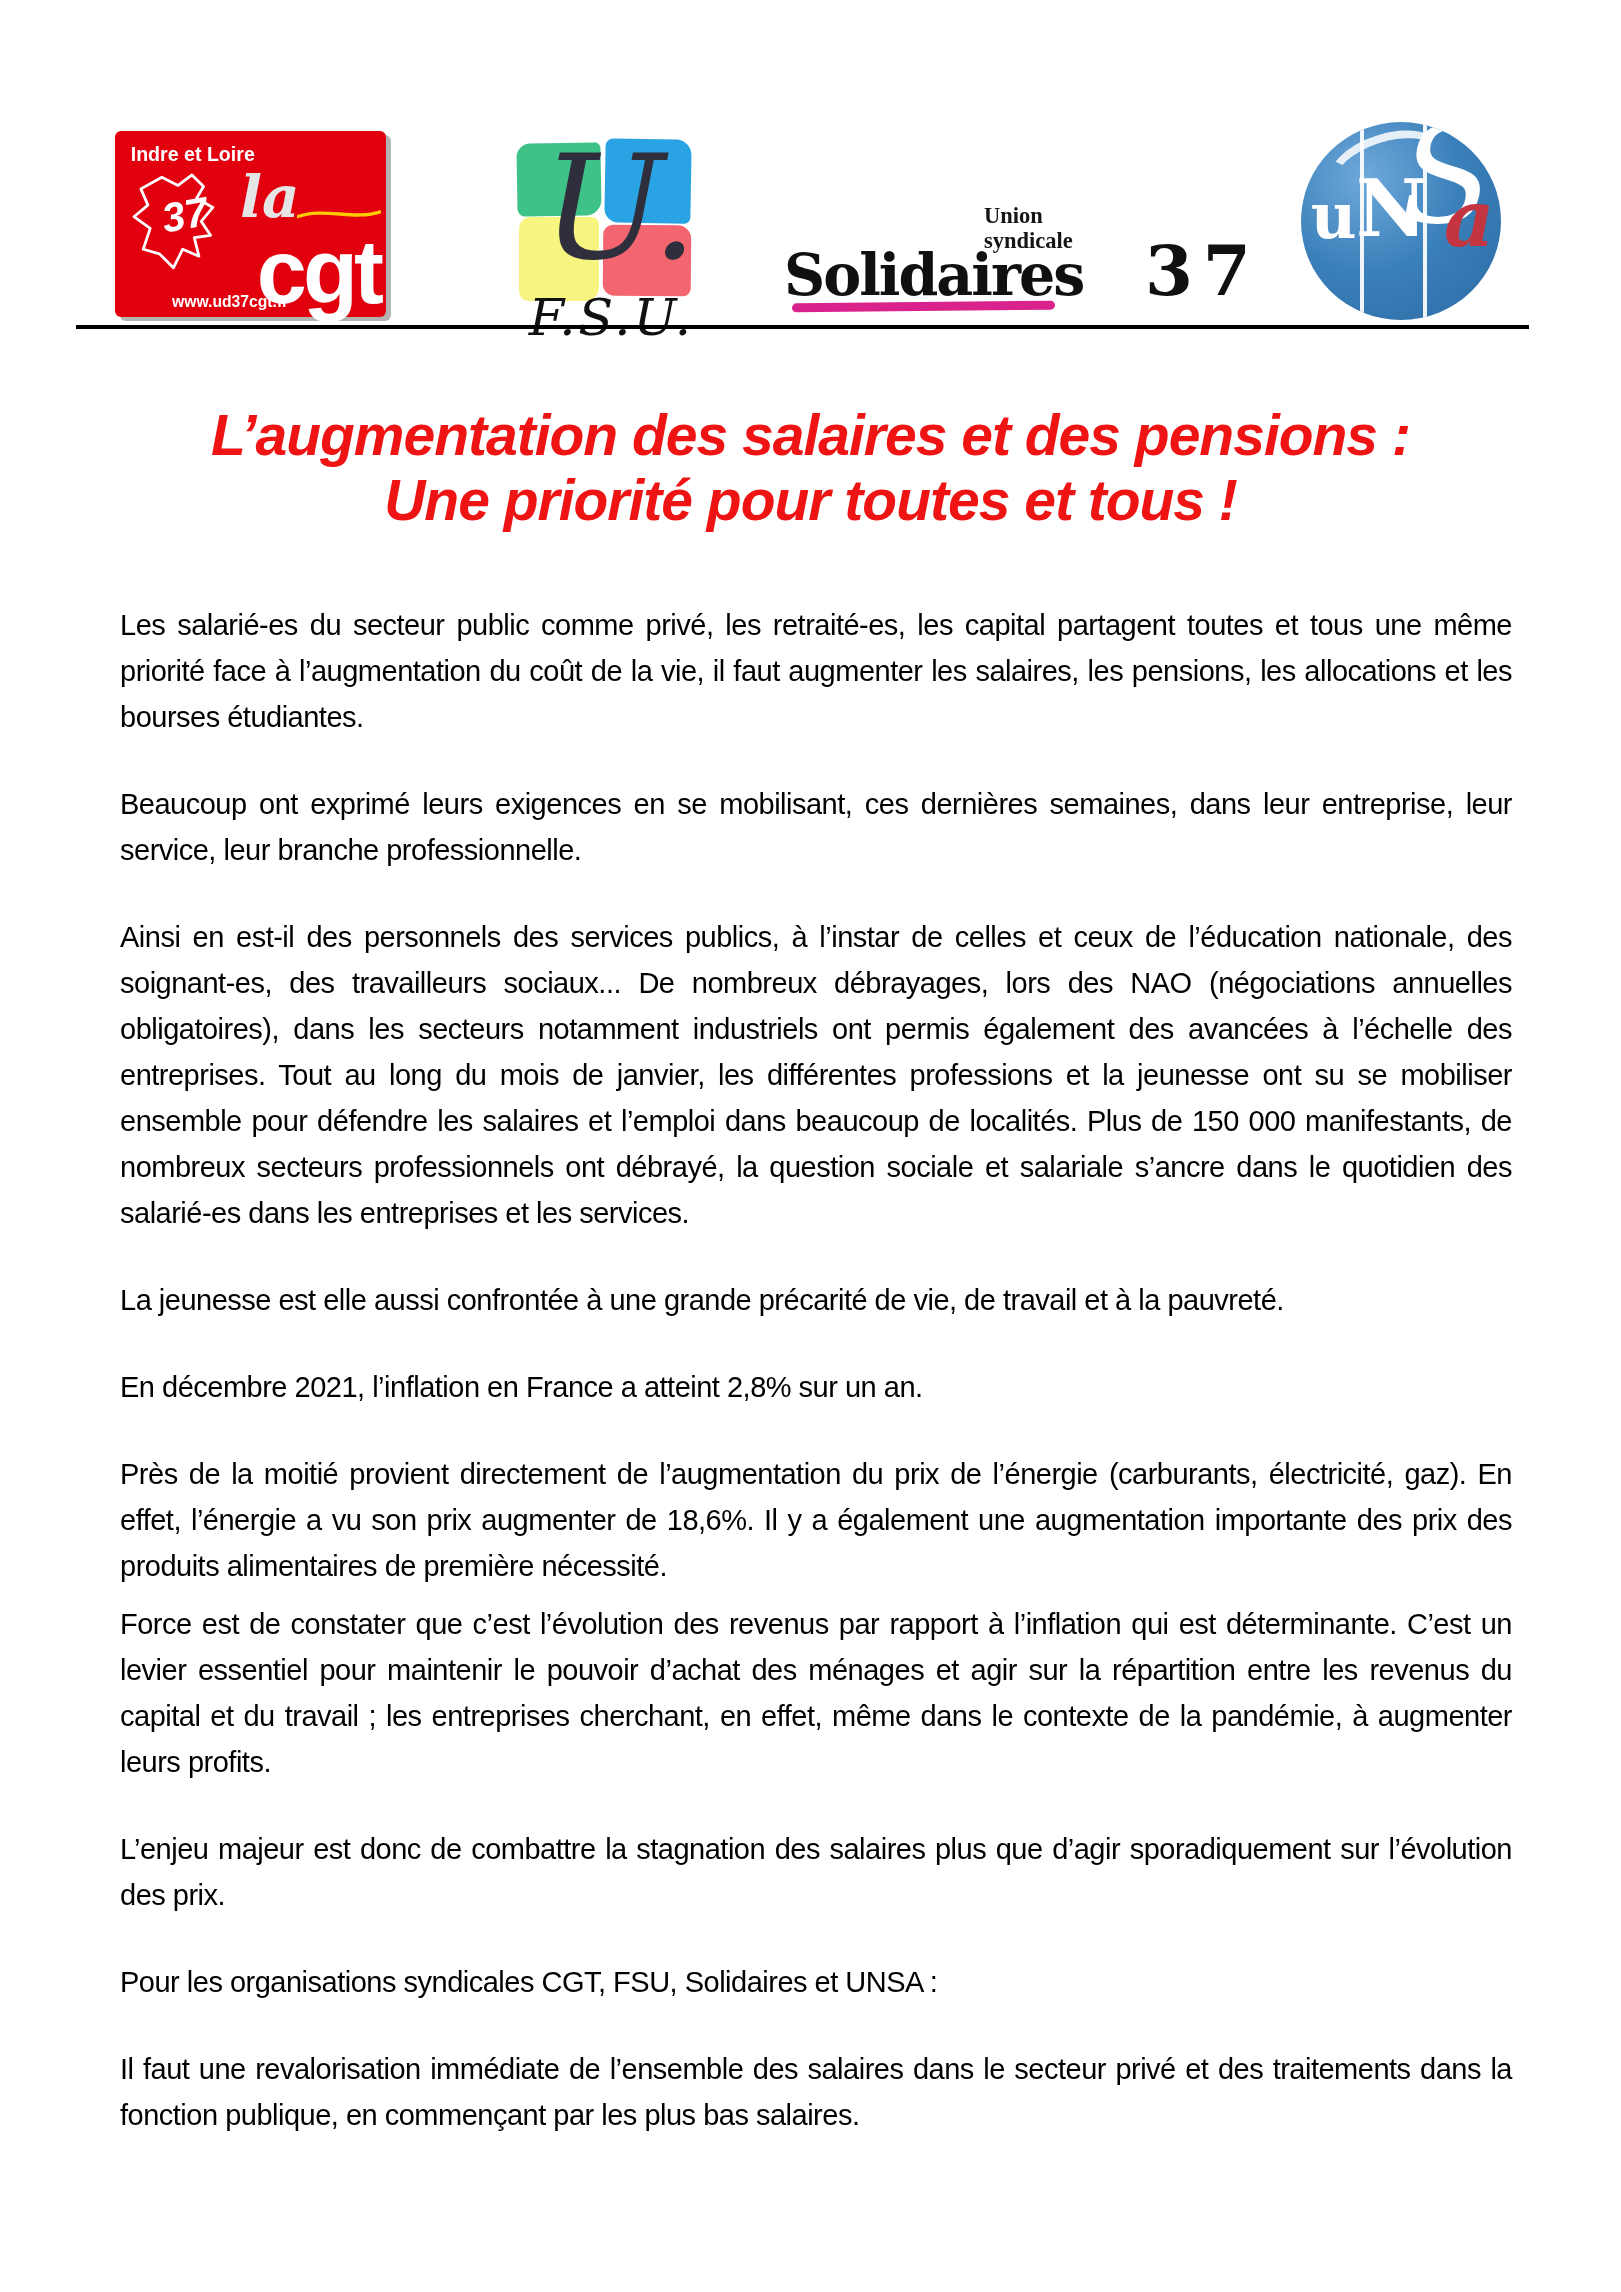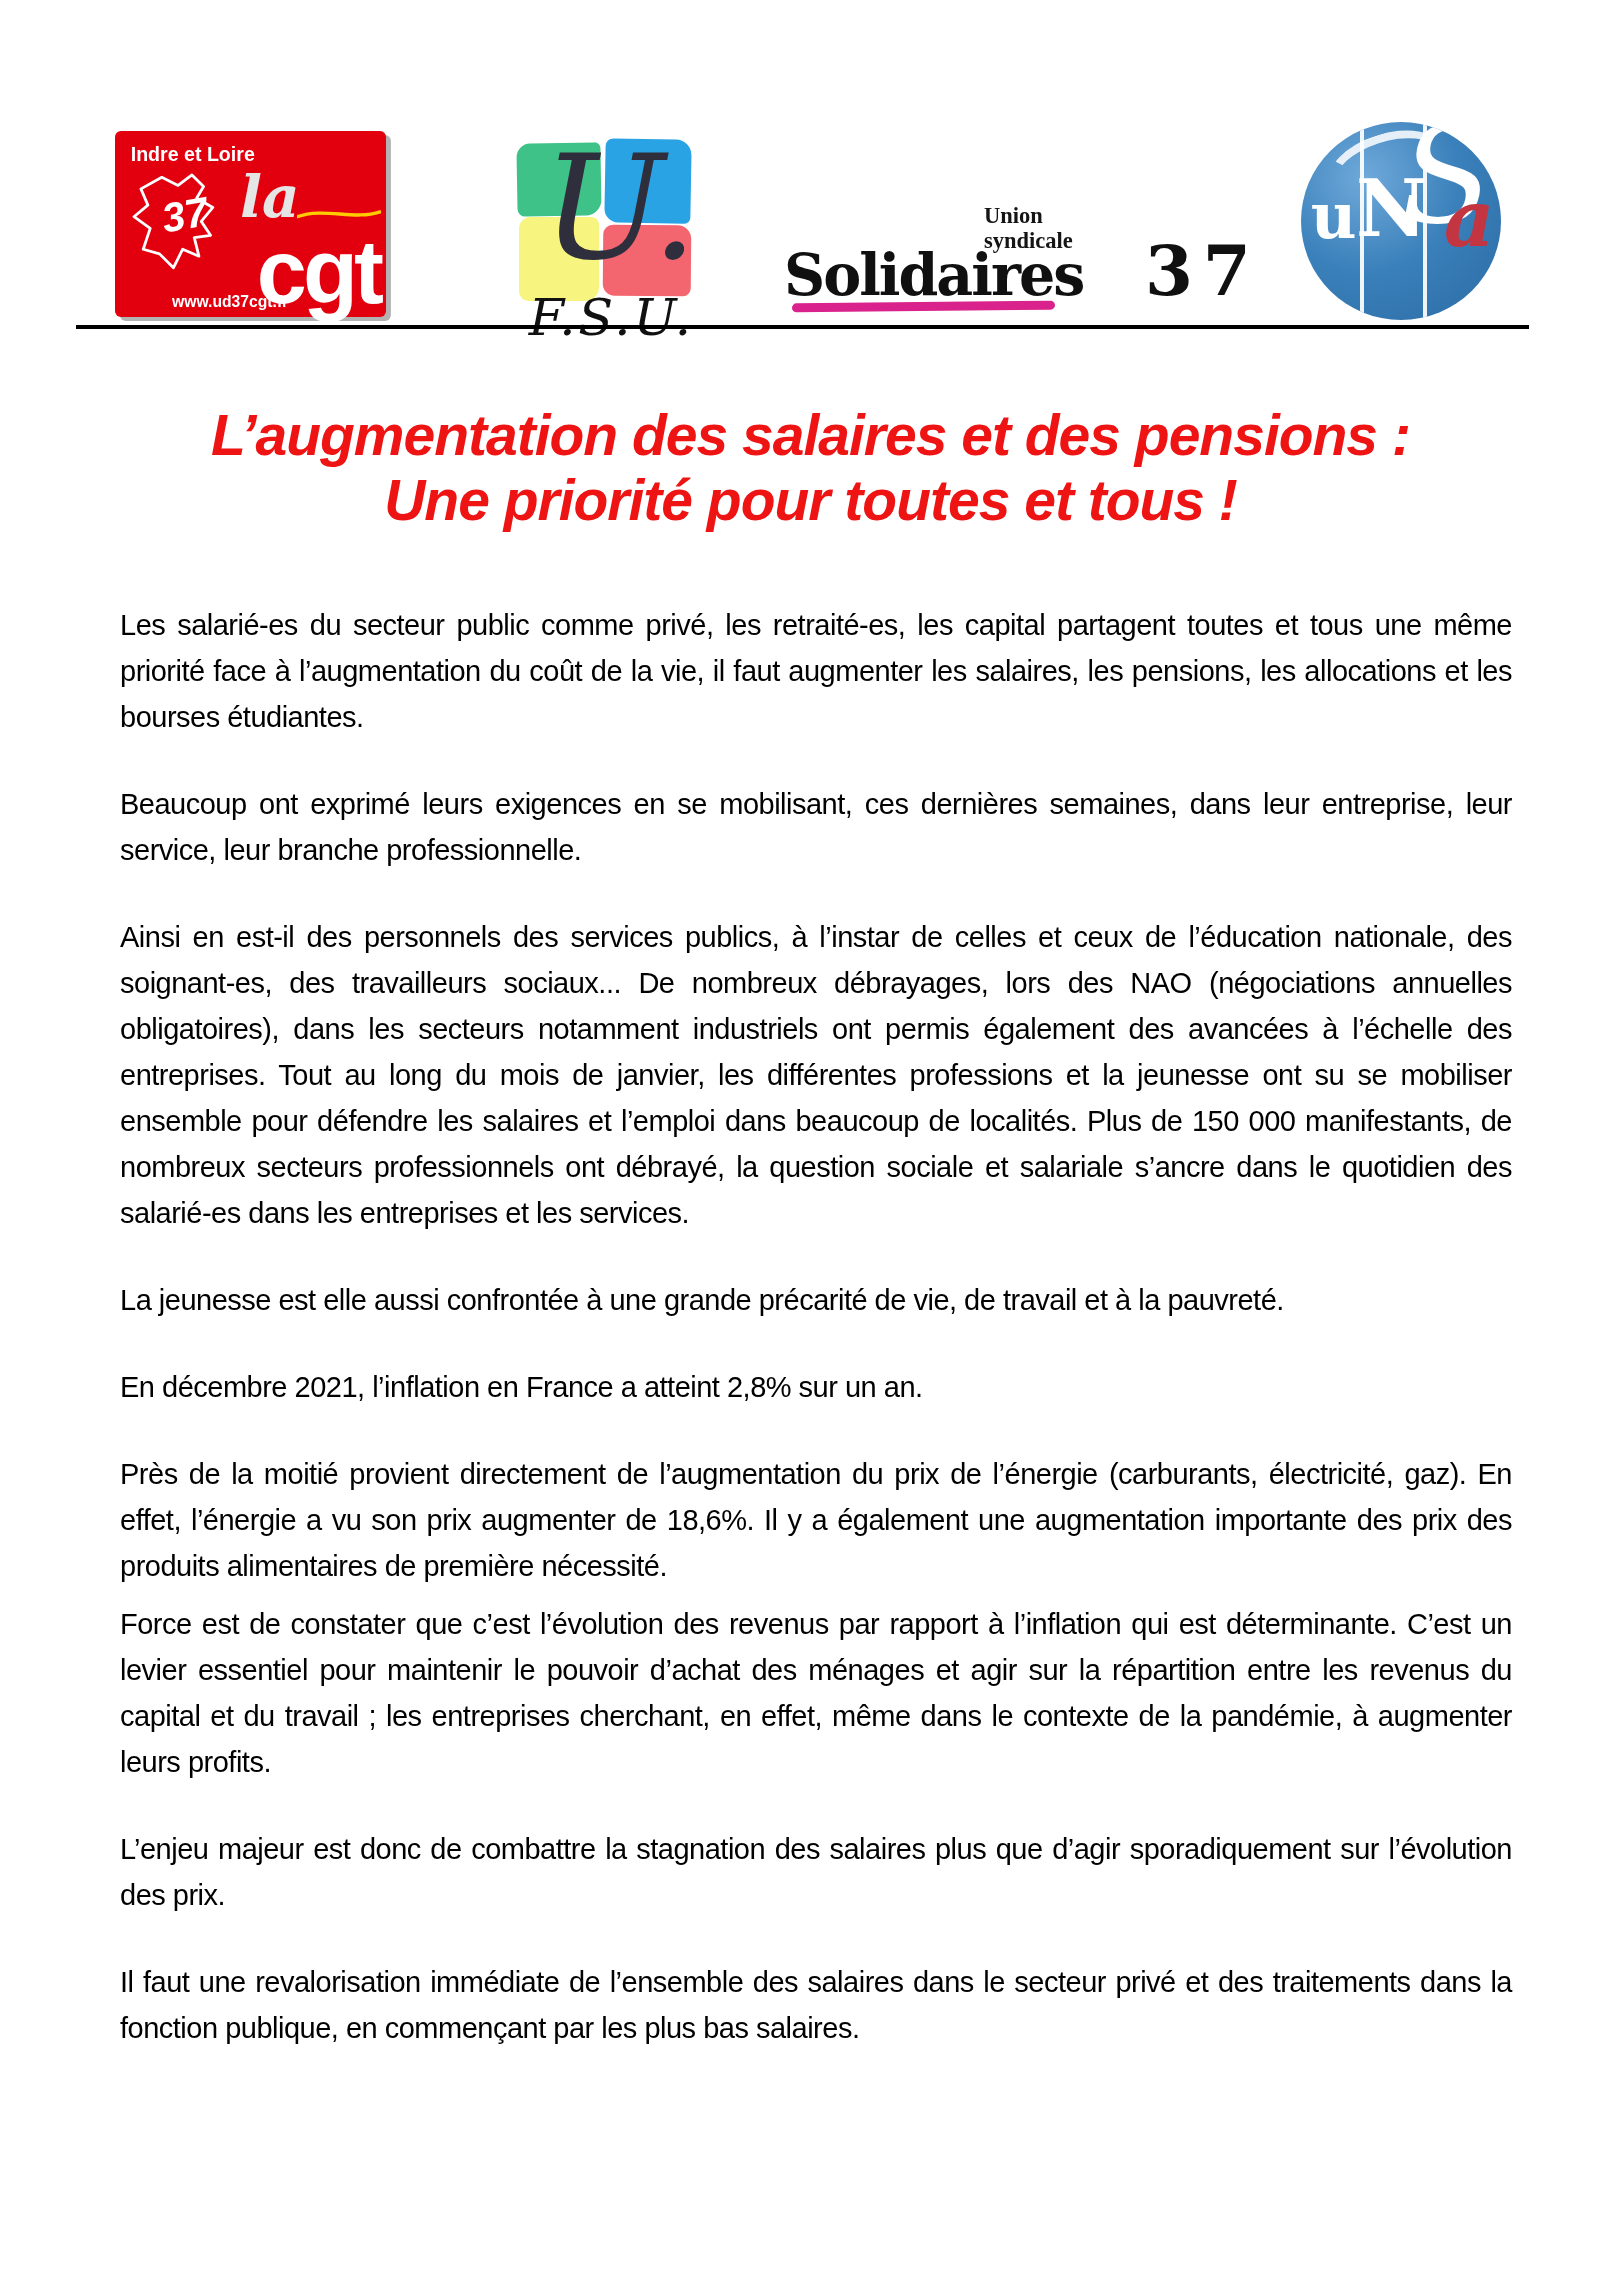--- a/index.html
+++ b/index.html
@@ -134,15 +134,16 @@
 
 <div class="body-text">
   <p class="para">Les salarié-es du secteur public comme privé, les retraité-es, les capital partagent toutes et tous une même priorité face à l’augmentation du coût de la vie, il faut augmenter les salaires, les pensions, les allocations et les bourses étudiantes.</p>
   <p class="para">Beaucoup ont exprimé leurs exigences en se mobilisant, ces dernières semaines, dans leur entreprise, leur service, leur branche professionnelle.</p>
   <p class="para">Ainsi en est-il des personnels des services publics, à l’instar de celles et ceux de l’éducation nationale, des soignant-es, des travailleurs sociaux... De nombreux débrayages, lors des NAO (négociations annuelles obligatoires), dans les secteurs notamment industriels ont permis également des avancées à l’échelle des entreprises. Tout au long du mois de janvier, les différentes professions et la jeunesse ont su se mobiliser ensemble pour défendre les salaires et l’emploi dans beaucoup de localités. Plus de 150 000 manifestants, de nombreux secteurs professionnels ont débrayé, la question sociale et salariale s’ancre dans le quotidien des salarié-es dans les entreprises et les services.</p>
   <p class="para">La jeunesse est elle aussi confrontée à une grande précarité de vie, de travail et à la pauvreté.</p>
   <p class="para">En décembre 2021, l’inflation en France a atteint 2,8% sur un an.</p>
   <p class="para tight">Près de la moitié provient directement de l’augmentation du prix de l’énergie (carburants, électricité, gaz). En effet, l’énergie a vu son prix augmenter de 18,6%. Il y a également une augmentation importante des prix des produits alimentaires de première nécessité.</p>
   <p class="para">Force est de constater que c’est l’évolution des revenus par rapport à l’inflation qui est déterminante. C’est un levier essentiel pour maintenir le pouvoir d’achat des ménages et agir sur la répartition entre les revenus du capital et du travail ; les entreprises cherchant, en effet, même dans le contexte de la pandémie, à augmenter leurs profits.</p>
   <p class="para">L’enjeu majeur est donc de combattre la stagnation des salaires plus que d’agir sporadiquement sur l’évolution des prix.</p>
+  <p class="para">Pour les organisations syndicales CGT, FSU, Solidaires et UNSA :</p>
   <p class="para">Il faut une revalorisation immédiate de l’ensemble des salaires dans le secteur privé et des traitements dans la fonction publique, en commençant par les plus bas salaires.</p>
 </div>
 
 
 </body></html>

